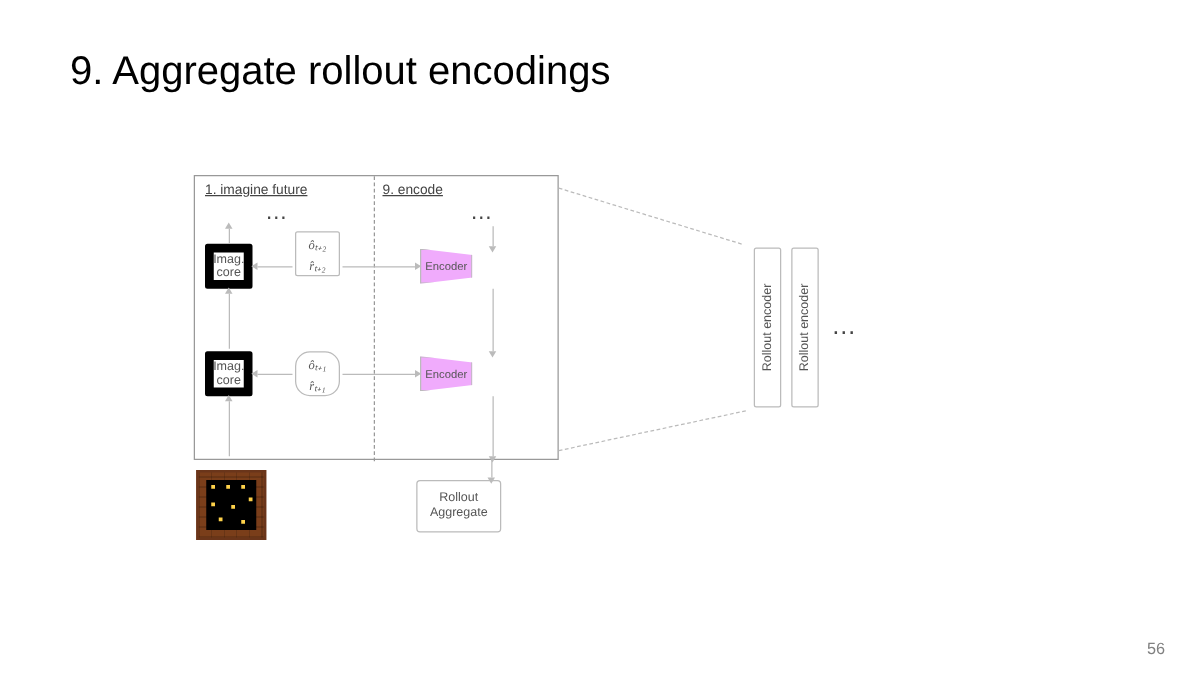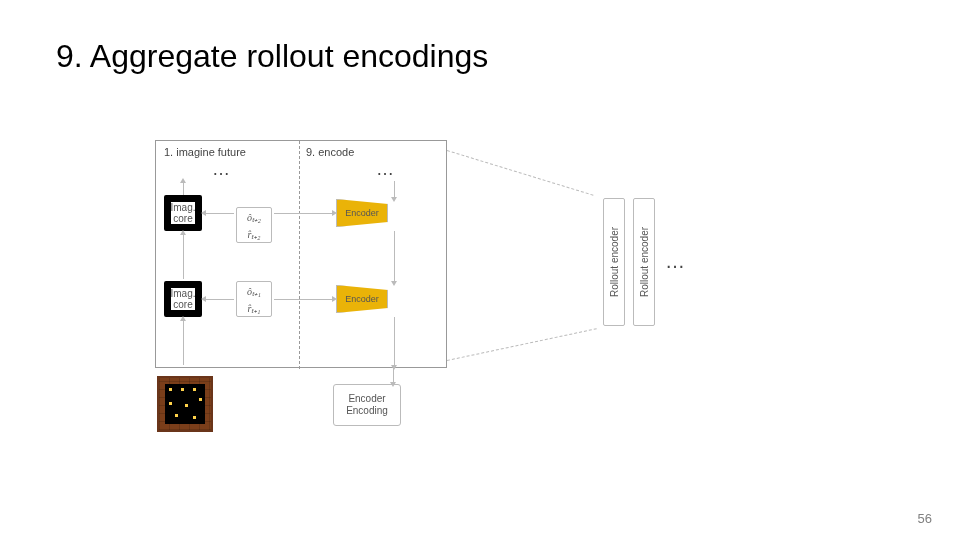--- a/index.html
+++ b/index.html
@@ -41,20 +41,21 @@
     top: 0;
     width: 0;
     height: 228px;
     border-left: 1px dashed #999;
   }
   .frame-label {
     position: absolute;
     font-size: 11px;
     color: #444;
     top: 5px;
+    text-decoration: underline;
   }
   .label-left  { left: 8px; }
   .label-right { left: 150px; }
   .ellipsis {
     position: absolute;
     font-size: 18px;
     color: #444;
     letter-spacing: 4px;
   }
   .e-tl { top: 18px; left: 56px; }
@@ -84,28 +85,28 @@
     border-radius: 2px;
     font-size: 10px;
     color: #555;
     font-family: "Times New Roman", serif;
     font-style: italic;
     display: flex;
     flex-direction: column;
     justify-content: space-around;
     align-items: center;
   }
-  .state1 { left: 80px; top: 66px; }
-  .state2 { left: 80px; top: 140px; }
+  .state1 { left: 80px; top: 44px; }
+  .state2 { left: 80px; top: 140px; border-radius: 12px; }
 
   .encoder {
     position: absolute;
-    width: 52px;
+    width: 42px;
     height: 28px;
-    background: #eab308;
+    background: #f0abfc;
     border: 1px solid #bbb;
     font-size: 9px;
     color: #555;
     display: flex;
     align-items: center;
     justify-content: center;
     clip-path: polygon(0% 0%, 100% 18%, 100% 82%, 0% 100%);
   }
   .enc1 { left: 180px; top: 58px; }
   .enc2 { left: 180px; top: 144px; }
@@ -255,21 +256,21 @@
     <div class="vline arrow-d" style="left:238px; top:40px; height:16px;"></div>
 
     <div class="vline arrow-d" style="left:238px; top:90px; height:50px;"></div>
 
     <div class="vline arrow-d" style="left:238px; top:176px; height:48px;"></div>
 
     <div class="vline arrow-u" style="left:27px; top:180px; height:44px;"></div>
   </div>
 
   <div class="vline arrow-d" style="left:238px; top:228px; height:14px;"></div>
-  <div class="rollout-encoding">Encoder Encoding</div>
+  <div class="rollout-encoding">Rollout Aggregate</div>
 
   <div class="game-tile">
     <div class="brick-rows"></div>
     <div class="maze">
       <div class="dot" style="left:4px; top:4px;"></div>
       <div class="dot" style="left:16px; top:4px;"></div>
       <div class="dot" style="left:28px; top:4px;"></div>
       <div class="dot" style="left:4px; top:18px;"></div>
       <div class="dot" style="left:20px; top:20px;"></div>
       <div class="dot" style="left:34px; top:14px;"></div>

